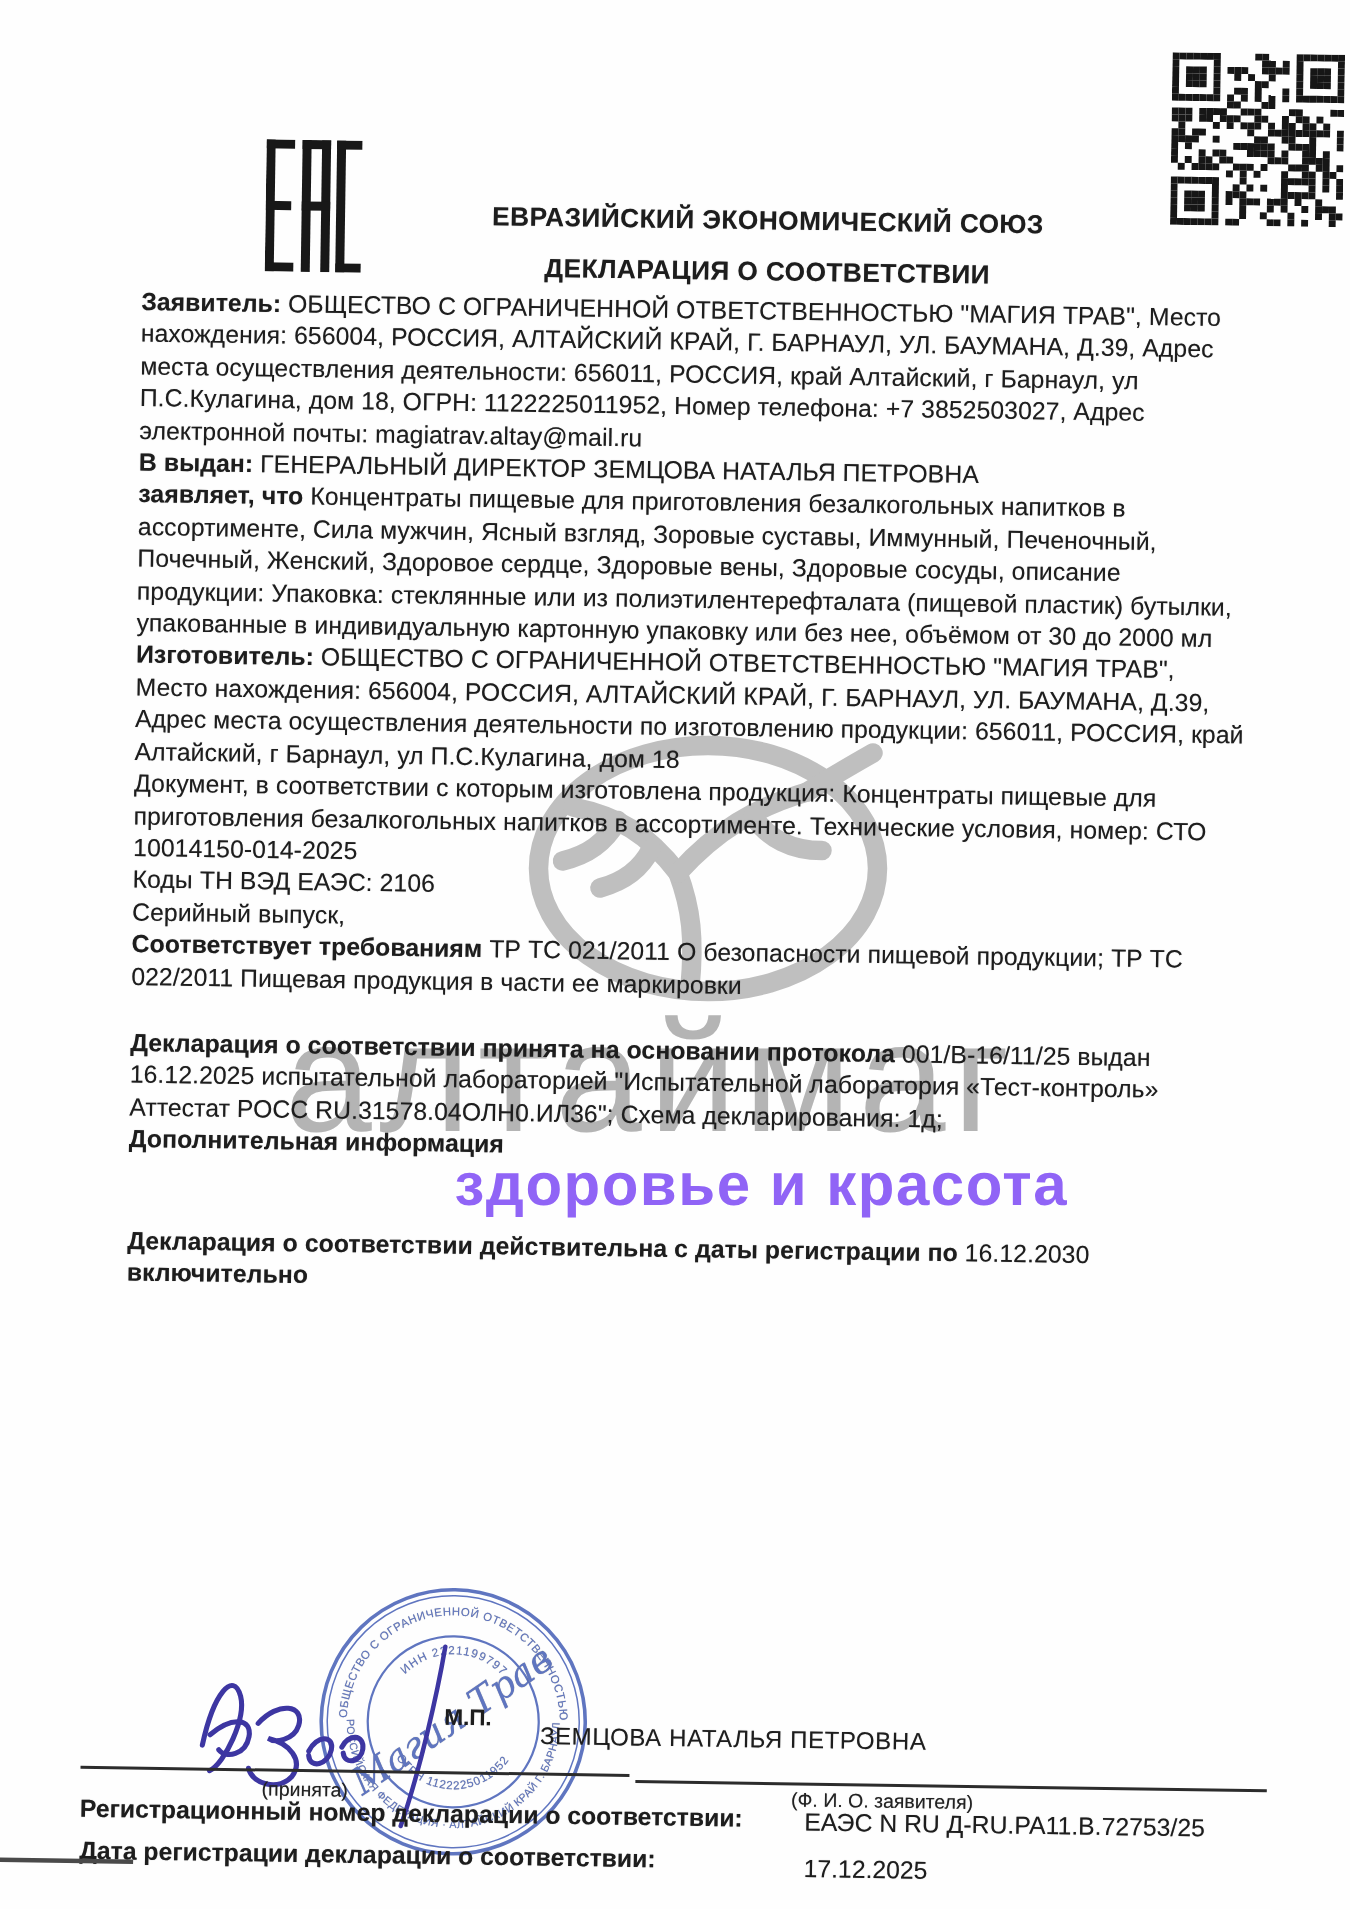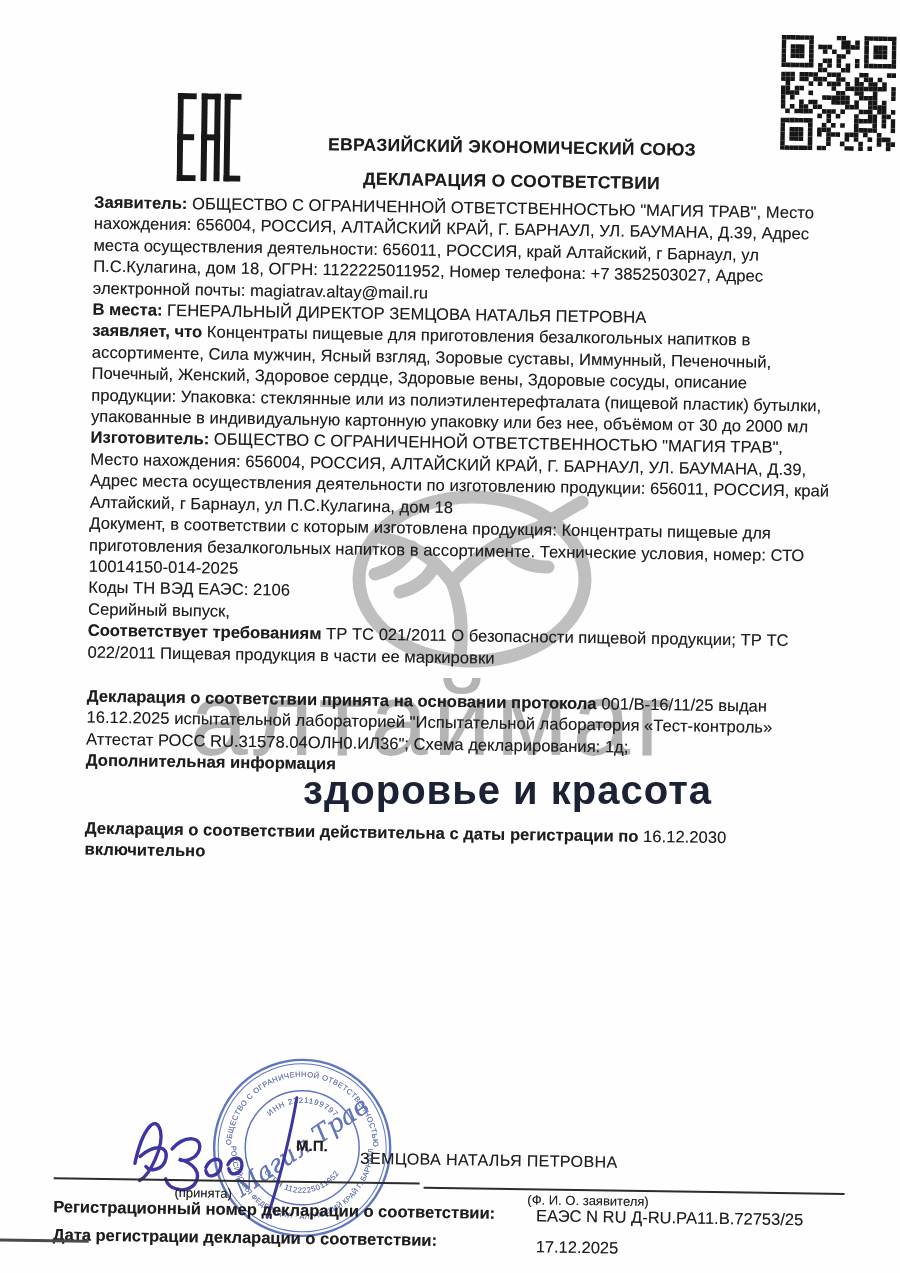--- a/index.html
+++ b/index.html
@@ -9,21 +9,21 @@
     background:#fefefe; font-family:"Liberation Sans", sans-serif; color:#1d1d1d;
   }
   
   .watermark{position:absolute; inset:0; z-index:1;}
   .wm-brand{
     position:absolute; left:190px; top:662px; font-size:104px; font-weight:normal;
     letter-spacing:5px; line-height:1.1; color:#a8a8a8; opacity:.85; white-space:nowrap;
   }
   .wm-tagline{
     position:absolute; left:303px; top:768px; font-size:40px; font-weight:bold;
-    letter-spacing:1px; color:#0f172a; opacity:.95; white-space:nowrap;
+    letter-spacing:1px; color:#8b5cf6; opacity:.95; white-space:nowrap;
   }
   .wm-logo{position:absolute; left:342px; top:486px;}
   
   .doc{
     position:absolute; inset:0; z-index:2;
     transform:rotate(0.85deg); transform-origin:450px 620px;
   }
   .doc *{text-shadow:0 0 .5px rgba(45,45,45,.5);}
   .eac-logo{position:absolute; left:170px; top:97px;}
   .qr{position:absolute; left:773px; top:30px; width:115px; height:115px;}
@@ -402,21 +402,21 @@
           </g>
         </svg></div>
 
     <div class="titles">
       <div class="t">ЕВРАЗИЙСКИЙ ЭКОНОМИЧЕСКИЙ СОЮЗ</div>
       <div class="t">ДЕКЛАРАЦИЯ О СООТВЕТСТВИИ</div>
     </div>
 
     <div class="doc-col">
       <p class="para" id="p-applicant"><b>Заявитель:</b><span> ОБЩЕСТВО С ОГРАНИЧЕННОЙ ОТВЕТСТВЕННОСТЬЮ "МАГИЯ ТРАВ", Место нахождения: 656004, РОССИЯ,  АЛТАЙСКИЙ КРАЙ, Г. БАРНАУЛ, УЛ. БАУМАНА, Д.39, Адрес места осуществления деятельности: 656011, РОССИЯ, край Алтайский, г Барнаул, ул П.С.Кулагина, дом 18, ОГРН: 1122225011952, Номер телефона: +7 3852503027, Адрес электронной почты: magiatrav.altay@mail.ru</span></p>
-      <p class="para" id="p-inperson"><b>В места:</b><span> ГЕНЕРАЛЬНЫЙ ДИРЕКТОР ЗЕМЦОВА НАТАЛЬЯ ПЕТРОВНА</span></p>
+      <p class="para" id="p-inperson"><b>В выдан:</b><span> ГЕНЕРАЛЬНЫЙ ДИРЕКТОР ЗЕМЦОВА НАТАЛЬЯ ПЕТРОВНА</span></p>
       <p class="para" id="p-declares"><b>заявляет, что</b><span> Концентраты пищевые для приготовления безалкогольных напитков в ассортименте, Сила мужчин, Ясный взгляд, Зоровые суставы, Иммунный, Печеночный, Почечный, Женский, Здоровое сердце, Здоровые вены, Здоровые сосуды, описание продукции: Упаковка: стеклянные или из полиэтилентерефталата (пищевой пластик) бутылки, упакованные в индивидуальную картонную упаковку или без нее, объёмом от 30 до 2000 мл</span></p>
       <p class="para" id="p-manufacturer"><b>Изготовитель:</b><span> ОБЩЕСТВО С ОГРАНИЧЕННОЙ ОТВЕТСТВЕННОСТЬЮ "МАГИЯ ТРАВ", Место нахождения: 656004, РОССИЯ, АЛТАЙСКИЙ КРАЙ, Г. БАРНАУЛ, УЛ. БАУМАНА, Д.39, Адрес места осуществления деятельности по изготовлению продукции: 656011, РОССИЯ, край Алтайский, г Барнаул, ул П.С.Кулагина, дом 18</span></p>
       <p class="para" id="p-document">Документ, в соответствии с которым изготовлена продукция: Концентраты пищевые для приготовления безалкогольных напитков в ассортименте. Технические условия, номер: СТО 10014150-014-2025</p>
       <p class="para" id="p-tnved">Коды ТН ВЭД ЕАЭС: 2106</p>
       <p class="para" id="p-serial">Серийный выпуск,</p>
       <p class="para" id="p-compliance"><b>Соответствует требованиям</b><span> ТР ТС 021/2011 О безопасности пищевой продукции; ТР ТС 022/2011 Пищевая продукция в части ее маркировки</span></p>
       <p class="para" id="p-basis"><b>Декларация о соответствии принята на основании протокола</b><span> 001/В-16/11/25 выдан 16.12.2025 испытательной лабораторией "Испытательной лаборатория «Тест-контроль» Аттестат РОСС RU.31578.04ОЛН0.ИЛ36"; Схема декларирования: 1д;</span></p>
       <p class="para" id="p-additional"><b>Дополнительная информация</b></p>
       <p class="para" id="p-validity"><b>Декларация о соответствии действительна с даты регистрации по</b><span> 16.12.2030</span><br><b>включительно</b></p>
     </div>

